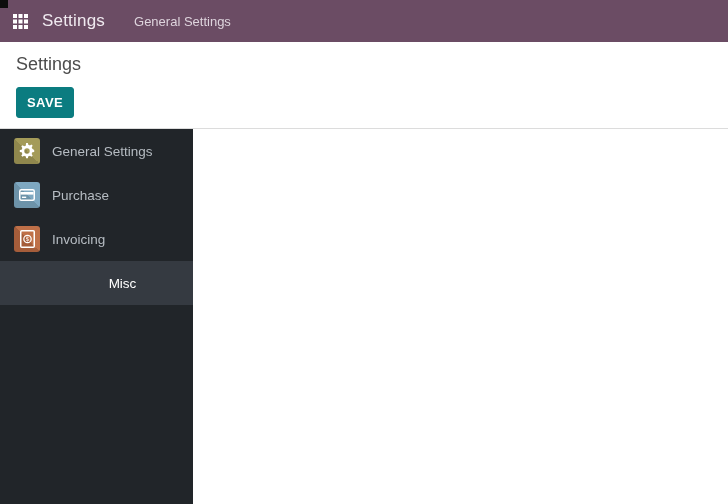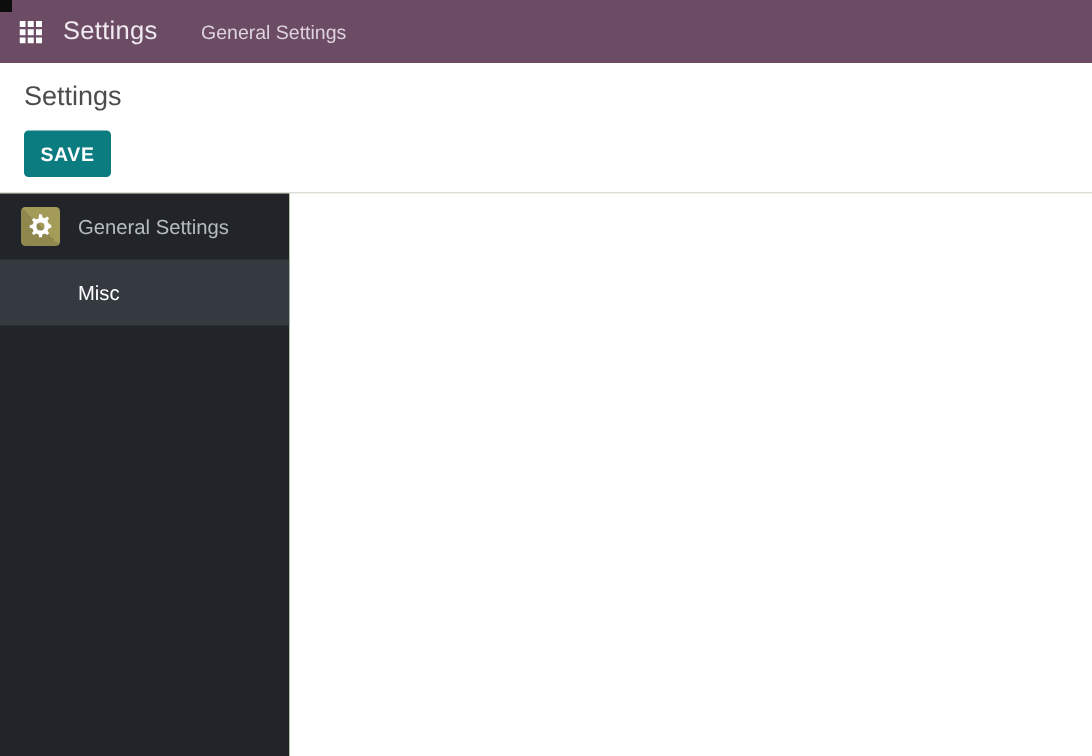--- a/index.html
+++ b/index.html
@@ -39,21 +39,21 @@
     font-family:inherit;font-size:13px;font-weight:700;letter-spacing:.4px;
     padding:7px 10px;border-radius:3px;cursor:pointer;}
   .btn-discard{background:transparent;color:var(--primary);border:none;
     font-family:inherit;font-size:13px;font-weight:700;letter-spacing:.4px;
     padding:7px 6px;margin-left:8px;cursor:pointer;}
 
   
   .page-body{position:absolute;left:0;top:129px;width:728px;height:375px;display:flex;}
   .settings-sidebar{width:193px;height:100%;background:var(--sidebar-bg);flex:none;}
   .side-item{height:44px;display:flex;align-items:center;padding-left:14px;cursor:pointer;}
-  .side-item.selected{background:var(--sidebar-selected-bg);}
+  .side-item.selected{background:var(--sidebar-selected-bg);justify-content:center;}
   .app-icon{width:26px;height:26px;border-radius:3px;flex:none;
     display:flex;align-items:center;justify-content:center;}
   .app-icon.gold{background:linear-gradient(to bottom left,var(--icon-gold) 50%,var(--icon-gold-dark) 50%);}
   .app-icon.blue{background:linear-gradient(to bottom left,var(--icon-blue) 50%,var(--icon-blue-dark) 50%);}
   .app-icon.rust{background:linear-gradient(to bottom left,var(--icon-rust) 50%,var(--icon-rust-dark) 50%);}
   .side-label{color:var(--sidebar-text);font-size:13.5px;margin-left:12px;white-space:nowrap;}
   .side-item.selected .side-label{color:#ffffff;margin-left:38px;}
   .content{flex:1;background:#fff;}
 </style>
 </head>
@@ -95,21 +95,41 @@
 
       <div class="side-item">
         <span class="app-icon gold">
           <svg width="18" height="18" viewBox="0 0 20 20" aria-hidden="true">
             <path fill="#ffffff" fill-rule="evenodd" d="M9 1h2l.4 2.1c.64.17 1.24.42 1.8.75l1.75-1.2 1.4 1.4-1.2 1.75c.33.56.58 1.16.75 1.8L18 9v2l-2.1.4a7 7 0 0 1-.75 1.8l1.2 1.75-1.4 1.4-1.75-1.2a7 7 0 0 1-1.8.75L11 18H9l-.4-2.1a7 7 0 0 1-1.8-.75l-1.75 1.2-1.4-1.4 1.2-1.75a7 7 0 0 1-.75-1.8L2 11V9l2.1-.4c.17-.64.42-1.24.75-1.8l-1.2-1.75 1.4-1.4 1.75 1.2a7 7 0 0 1 1.8-.75L9 1zm1 6a3 3 0 1 0 0 6 3 3 0 0 0 0-6z"></path>
           </svg>
         </span>
         <span class="side-label">General Settings</span>
       </div>
 
+      <div class="side-item">
+        <span class="app-icon blue">
+          <svg width="16" height="12" viewBox="0 0 16 12" aria-hidden="true">
+            <rect x="0.75" y="0.75" width="14.5" height="10.5" rx="1.5" fill="none" stroke="#ffffff" stroke-width="1.5"></rect>
+            <rect x="1.5" y="3" width="13" height="2.6" fill="#ffffff"></rect>
+            <rect x="3" y="7.6" width="4.2" height="1.4" fill="#ffffff"></rect>
+          </svg>
+        </span>
+        <span class="side-label">Purchase</span>
+      </div>
 
+      <div class="side-item">
+        <span class="app-icon rust">
+          <svg width="15" height="18" viewBox="0 0 15 18" aria-hidden="true">
+            <rect x="0.75" y="0.75" width="13.5" height="16.5" rx="1" fill="none" stroke="#ffffff" stroke-width="1.5"></rect>
+            <circle cx="7.5" cy="9" r="3.7" fill="none" stroke="#ffffff" stroke-width="1.2"></circle>
+            <text x="7.5" y="11.1" font-size="6" fill="#ffffff" text-anchor="middle" font-family="DejaVu Sans, sans-serif">$</text>
+          </svg>
+        </span>
+        <span class="side-label">Invoicing</span>
+      </div>
 
       <div class="side-item selected">
         <span class="side-label">Misc</span>
       </div>
 
     </aside>
     <main class="content"></main>
   </div>
 
   <div class="corner-artifact"></div>

